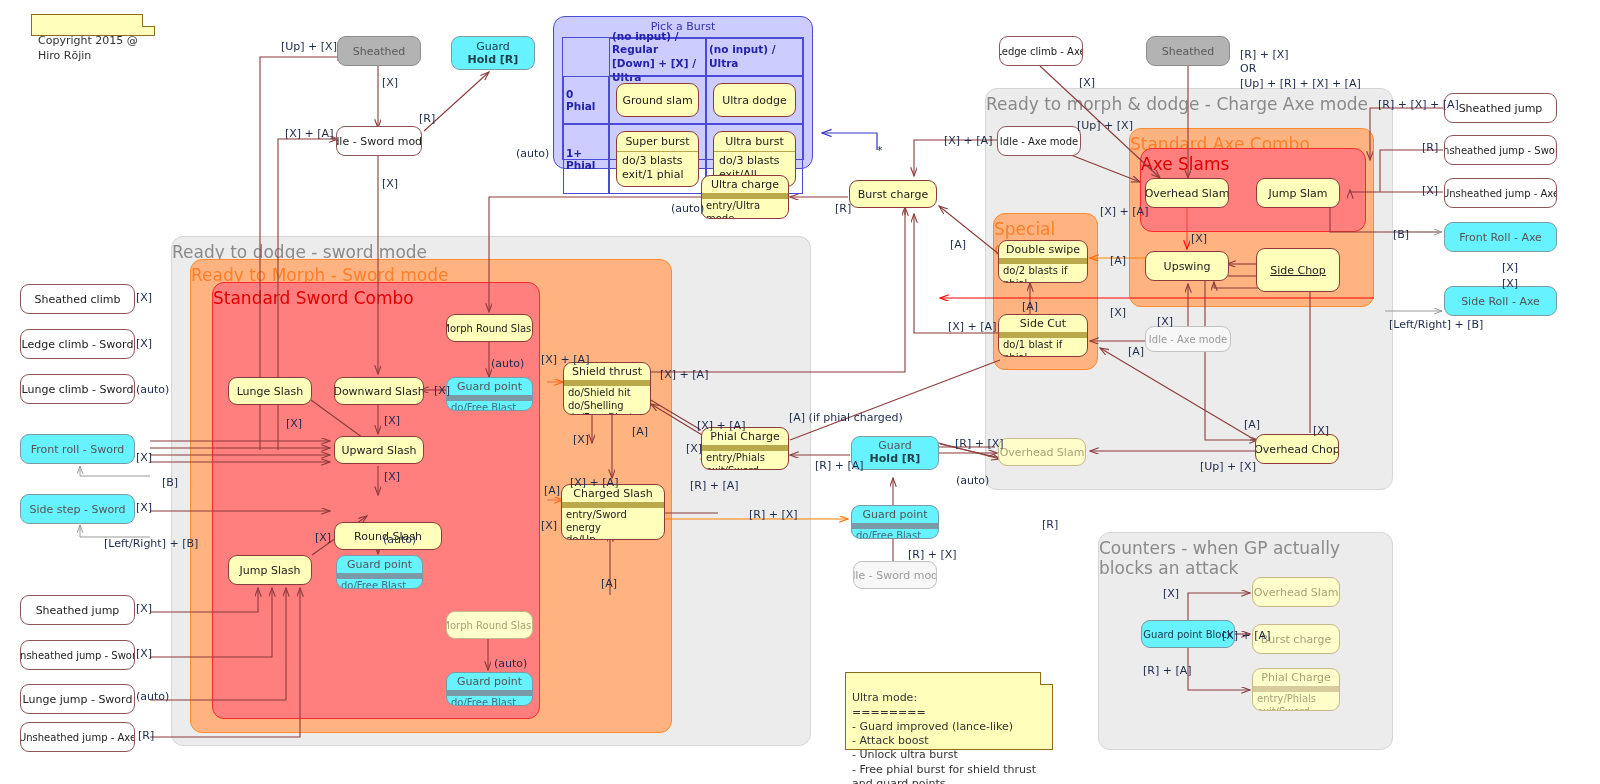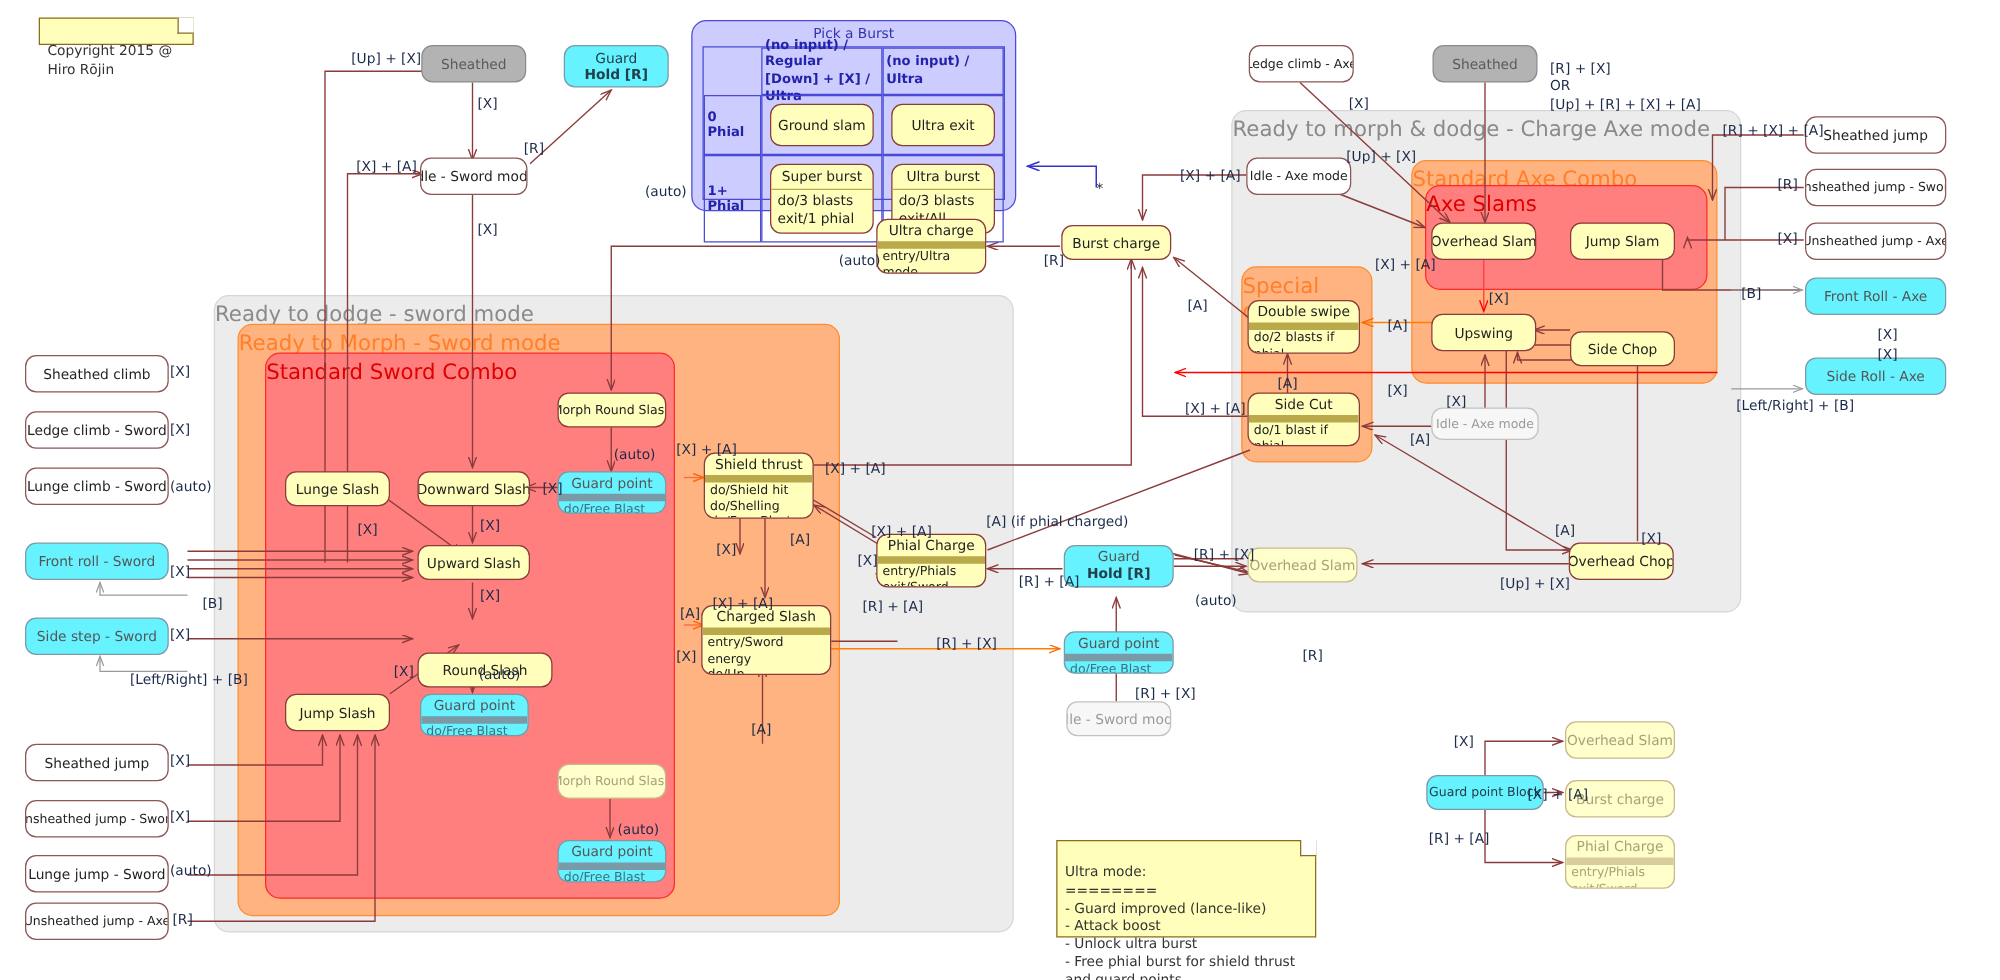--- a/index.html
+++ b/index.html
@@ -93,20 +93,23 @@
   <div class="grp g-orange" style="left:1129px;top:128px;width:245px;height:179px;">
     <div class="lbl">Standard Axe Combo</div>
   </div>
   <div class="grp g-red" style="left:1140px;top:148px;width:226px;height:84px;">
     <div class="lbl">Axe Slams</div>
   </div>
   <div class="grp g-orange" style="left:993px;top:213px;width:105px;height:157px;">
     <div class="lbl">Special combo</div>
   </div>
 
+  <div class="grp g-grey" style="left:1098px;top:532px;width:295px;height:218px;">
+    <div class="lbl">Counters - when GP actually blocks an attack</div>
+  </div>
 
   <svg id="wires" viewBox="0 0 1600 784">
     <defs>
       <marker id="ah" markerWidth="9" markerHeight="9" refX="8" refY="3" orient="auto" markerUnits="strokeWidth">
         <path d="M0,0 L8,3 L0,6" fill="none" stroke="#8c3b3b" stroke-width="1"></path>
       </marker>
       <marker id="ahg" markerWidth="9" markerHeight="9" refX="8" refY="3" orient="auto" markerUnits="strokeWidth">
         <path d="M0,0 L8,3 L0,6" fill="none" stroke="#999999" stroke-width="1"></path>
       </marker>
       <marker id="aho" markerWidth="9" markerHeight="9" refX="8" refY="3" orient="auto" markerUnits="strokeWidth">
@@ -257,21 +260,21 @@
       <div class="bcell hdr" style="white-space:pre-line;">(no input) / Ultra</div>
 
       <div class="bcell rowh">0 Phial</div>
       <div class="bcell">
         <div class="bnode nobody">
           <div class="title">Ground slam</div>
         </div>
       </div>
       <div class="bcell">
         <div class="bnode nobody">
-          <div class="title">Ultra exit</div>
+          <div class="title">Ultra dodge</div>
         </div>
       </div>
 
       <div class="bcell rowh">1+ Phial</div>
       <div class="bcell">
         <div class="bnode">
           <div class="title">Super burst</div>
           <div class="body">do/3 blasts
 exit/1 phial</div>
         </div>
@@ -431,21 +434,21 @@
   </div>
   <div class="node n-yellow nobody" style="left:1145px;top:178px;width:84px;height:30px;">
     <div class="title">Overhead Slam</div>
   </div>
   <div class="node n-yellow nobody" style="left:1256px;top:178px;width:84px;height:30px;">
     <div class="title">Jump Slam</div>
   </div>
   <div class="node n-yellow nobody" style="left:1145px;top:251px;width:84px;height:30px;">
     <div class="title">Upswing</div>
   </div>
-  <div class="node n-yellow nobody" style="left:1256px;top:265px;width:84px;height:28px;">
+  <div class="node n-yellow nobody" style="left:1256px;top:248px;width:84px;height:44px;text-decoration:underline;">
     <div class="title">Side Chop</div>
   </div>
   <div class="node n-yellow" style="left:998px;top:240px;width:90px;height:43px;">
     <div class="title" style="padding:2px 4px;">Double swipe</div>
     <div class="body" style="font-size:10px;padding:1px 4px;">do/2 blasts if phial
 exit/1 phial</div>
   </div>
   <div class="node n-yellow" style="left:998px;top:314px;width:90px;height:43px;">
     <div class="title" style="padding:2px 4px;">Side Cut</div>
     <div class="body" style="font-size:10px;padding:1px 4px;">do/1 blast if phial

